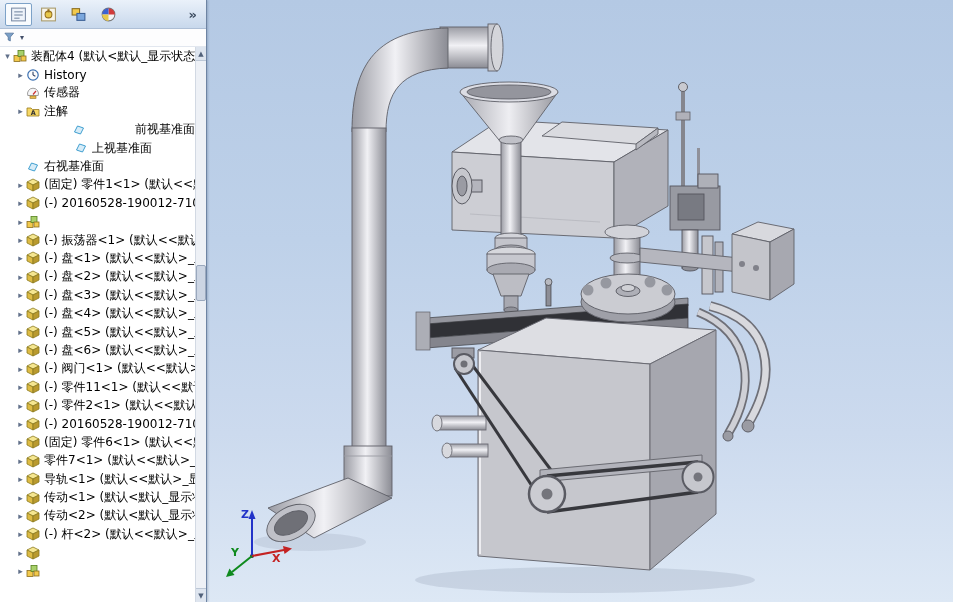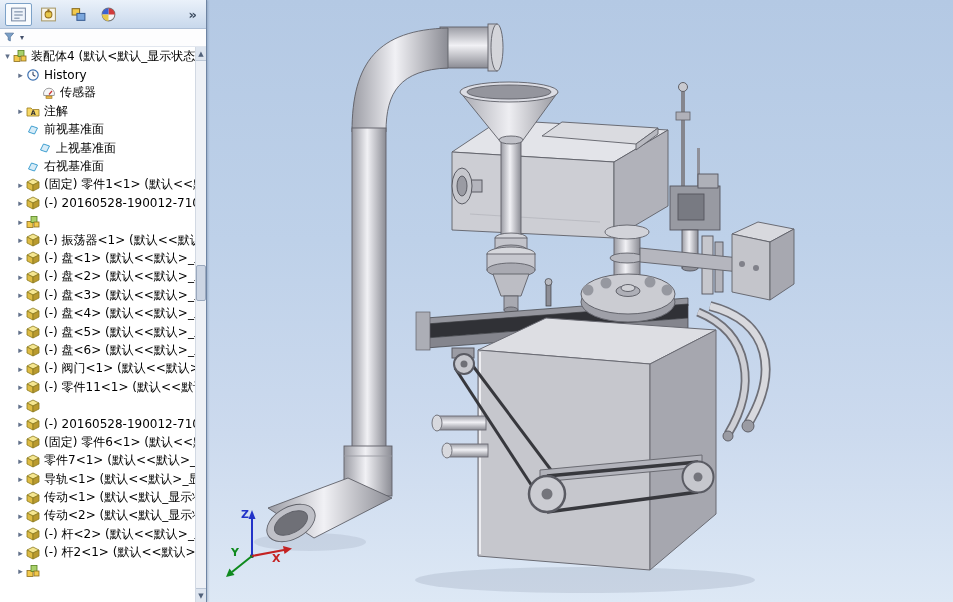--- a/index.html
+++ b/index.html
@@ -291,51 +291,51 @@
           <span class="caret">▸</span>
           <span class="ticon">
             <svg viewBox="0 0 14 14">
               <circle cx="7" cy="7" r="5.2" fill="#fdfdfd" stroke="#3a6fb0" stroke-width="1.2"></circle>
               <line x1="7" y1="7" x2="7" y2="3.8" stroke="#334466" stroke-width="1.1"></line>
               <line x1="7" y1="7" x2="9.4" y2="8.2" stroke="#334466" stroke-width="1.1"></line>
             </svg>
           </span>
           <span class="lbl">History</span>
         </div>
-        <div class="tree-row" style="padding-left: 15px; margin-left: 16px;">
+        <div class="tree-row" style="padding-left: 15px;">
           <span class="caret"></span>
           <span class="ticon">
             <svg viewBox="0 0 14 14">
               <path d="M1.8,9.5 A5.5,5.5 0 1 1 12.2,9.5 Z" fill="#f6f6f8" stroke="#888888" stroke-width="0.8"></path>
               <line x1="7" y1="8.5" x2="10" y2="5" stroke="#cc3333" stroke-width="1.2"></line>
               <rect x="4" y="10" width="6" height="2.4" fill="#e8b84a" stroke="#96701f" stroke-width="0.6"></rect>
             </svg>
           </span>
           <span class="lbl">传感器</span>
         </div>
         <div class="tree-row" style="padding-left: 15px;">
           <span class="caret">▸</span>
           <span class="ticon">
             <svg viewBox="0 0 14 14">
               <path d="M1,4 L1,12 L13,12 L13,5.5 L6.5,5.5 L5,4 Z" fill="#f6d765" stroke="#9a7b1f" stroke-width="0.8"></path>
               <text x="7.2" y="11" font-size="6.5" font-weight="bold" fill="#333333" text-anchor="middle">A</text>
             </svg>
           </span>
           <span class="lbl">注解</span>
         </div>
-        <div class="tree-row" style="padding-left: 15px;">
+        <div class="tree-row" style="padding-left: 15px; justify-content: space-between;">
           <span class="caret"></span>
           <span class="ticon">
             <svg viewBox="0 0 14 14">
               <polygon points="2.5,9 5.5,3 11.5,5 8.5,11" fill="rgba(140,200,235,0.35)" stroke="#3f9fd0" stroke-width="1"></polygon>
             </svg>
           </span>
           <span class="lbl">前视基准面</span>
         </div>
-        <div class="tree-row" style="padding-left: 27px;">
+        <div class="tree-row" style="padding-left: 27px; margin-left: 36px;">
           <span class="caret"></span>
           <span class="ticon">
             <svg viewBox="0 0 14 14">
               <polygon points="2.5,9 5.5,3 11.5,5 8.5,11" fill="rgba(140,200,235,0.35)" stroke="#3f9fd0" stroke-width="1"></polygon>
             </svg>
           </span>
           <span class="lbl">上视基准面</span>
         </div>
         <div class="tree-row" style="padding-left: 15px;">
           <span class="caret"></span>
@@ -479,20 +479,21 @@
         </div>
         <div class="tree-row" style="padding-left: 15px;">
           <span class="caret">▸</span>
           <span class="ticon">
             <svg viewBox="0 0 14 14">
               <polygon points="7,1 13,4 7,7 1,4" fill="#f5e690" stroke="#8a7a1f" stroke-width="0.8"></polygon>
               <polygon points="1,4 7,7 7,13 1,10" fill="#ddbb44" stroke="#8a7a1f" stroke-width="0.8"></polygon>
               <polygon points="13,4 13,10 7,13 7,7" fill="#b99a2e" stroke="#8a7a1f" stroke-width="0.8"></polygon>
             </svg>
           </span>
+          <span class="lbl">(-) 零件2&lt;1&gt; (默认&lt;&lt;默认</span>
         </div>
         <div class="tree-row" style="padding-left: 15px;">
           <span class="caret">▸</span>
           <span class="ticon">
             <svg viewBox="0 0 14 14">
               <polygon points="7,1 13,4 7,7 1,4" fill="#f5e690" stroke="#8a7a1f" stroke-width="0.8"></polygon>
               <polygon points="1,4 7,7 7,13 1,10" fill="#ddbb44" stroke="#8a7a1f" stroke-width="0.8"></polygon>
               <polygon points="13,4 13,10 7,13 7,7" fill="#b99a2e" stroke="#8a7a1f" stroke-width="0.8"></polygon>
             </svg>
           </span>
@@ -566,21 +567,20 @@
         </div>
         <div class="tree-row" style="padding-left: 15px;">
           <span class="caret">▸</span>
           <span class="ticon">
             <svg viewBox="0 0 14 14">
               <polygon points="7,1 13,4 7,7 1,4" fill="#f5e690" stroke="#8a7a1f" stroke-width="0.8"></polygon>
               <polygon points="1,4 7,7 7,13 1,10" fill="#ddbb44" stroke="#8a7a1f" stroke-width="0.8"></polygon>
               <polygon points="13,4 13,10 7,13 7,7" fill="#b99a2e" stroke="#8a7a1f" stroke-width="0.8"></polygon>
             </svg>
           </span>
-          <span class="lbl">(-) 杆2&lt;1&gt; (默认&lt;&lt;默认&gt;</span>
         </div>
         <div class="tree-row" style="padding-left: 15px;">
           <span class="caret">▸</span>
           <span class="ticon">
             <svg viewBox="0 0 14 14">
               <rect x="1" y="6.5" width="6" height="6" fill="#f2c94c" stroke="#8a6d1f" stroke-width="0.8"></rect>
               <rect x="5" y="1.5" width="6" height="6" fill="#a8d06a" stroke="#55801f" stroke-width="0.8"></rect>
               <rect x="8" y="7" width="5" height="5" fill="#f2c94c" stroke="#8a6d1f" stroke-width="0.8"></rect>
             </svg>
           </span>

